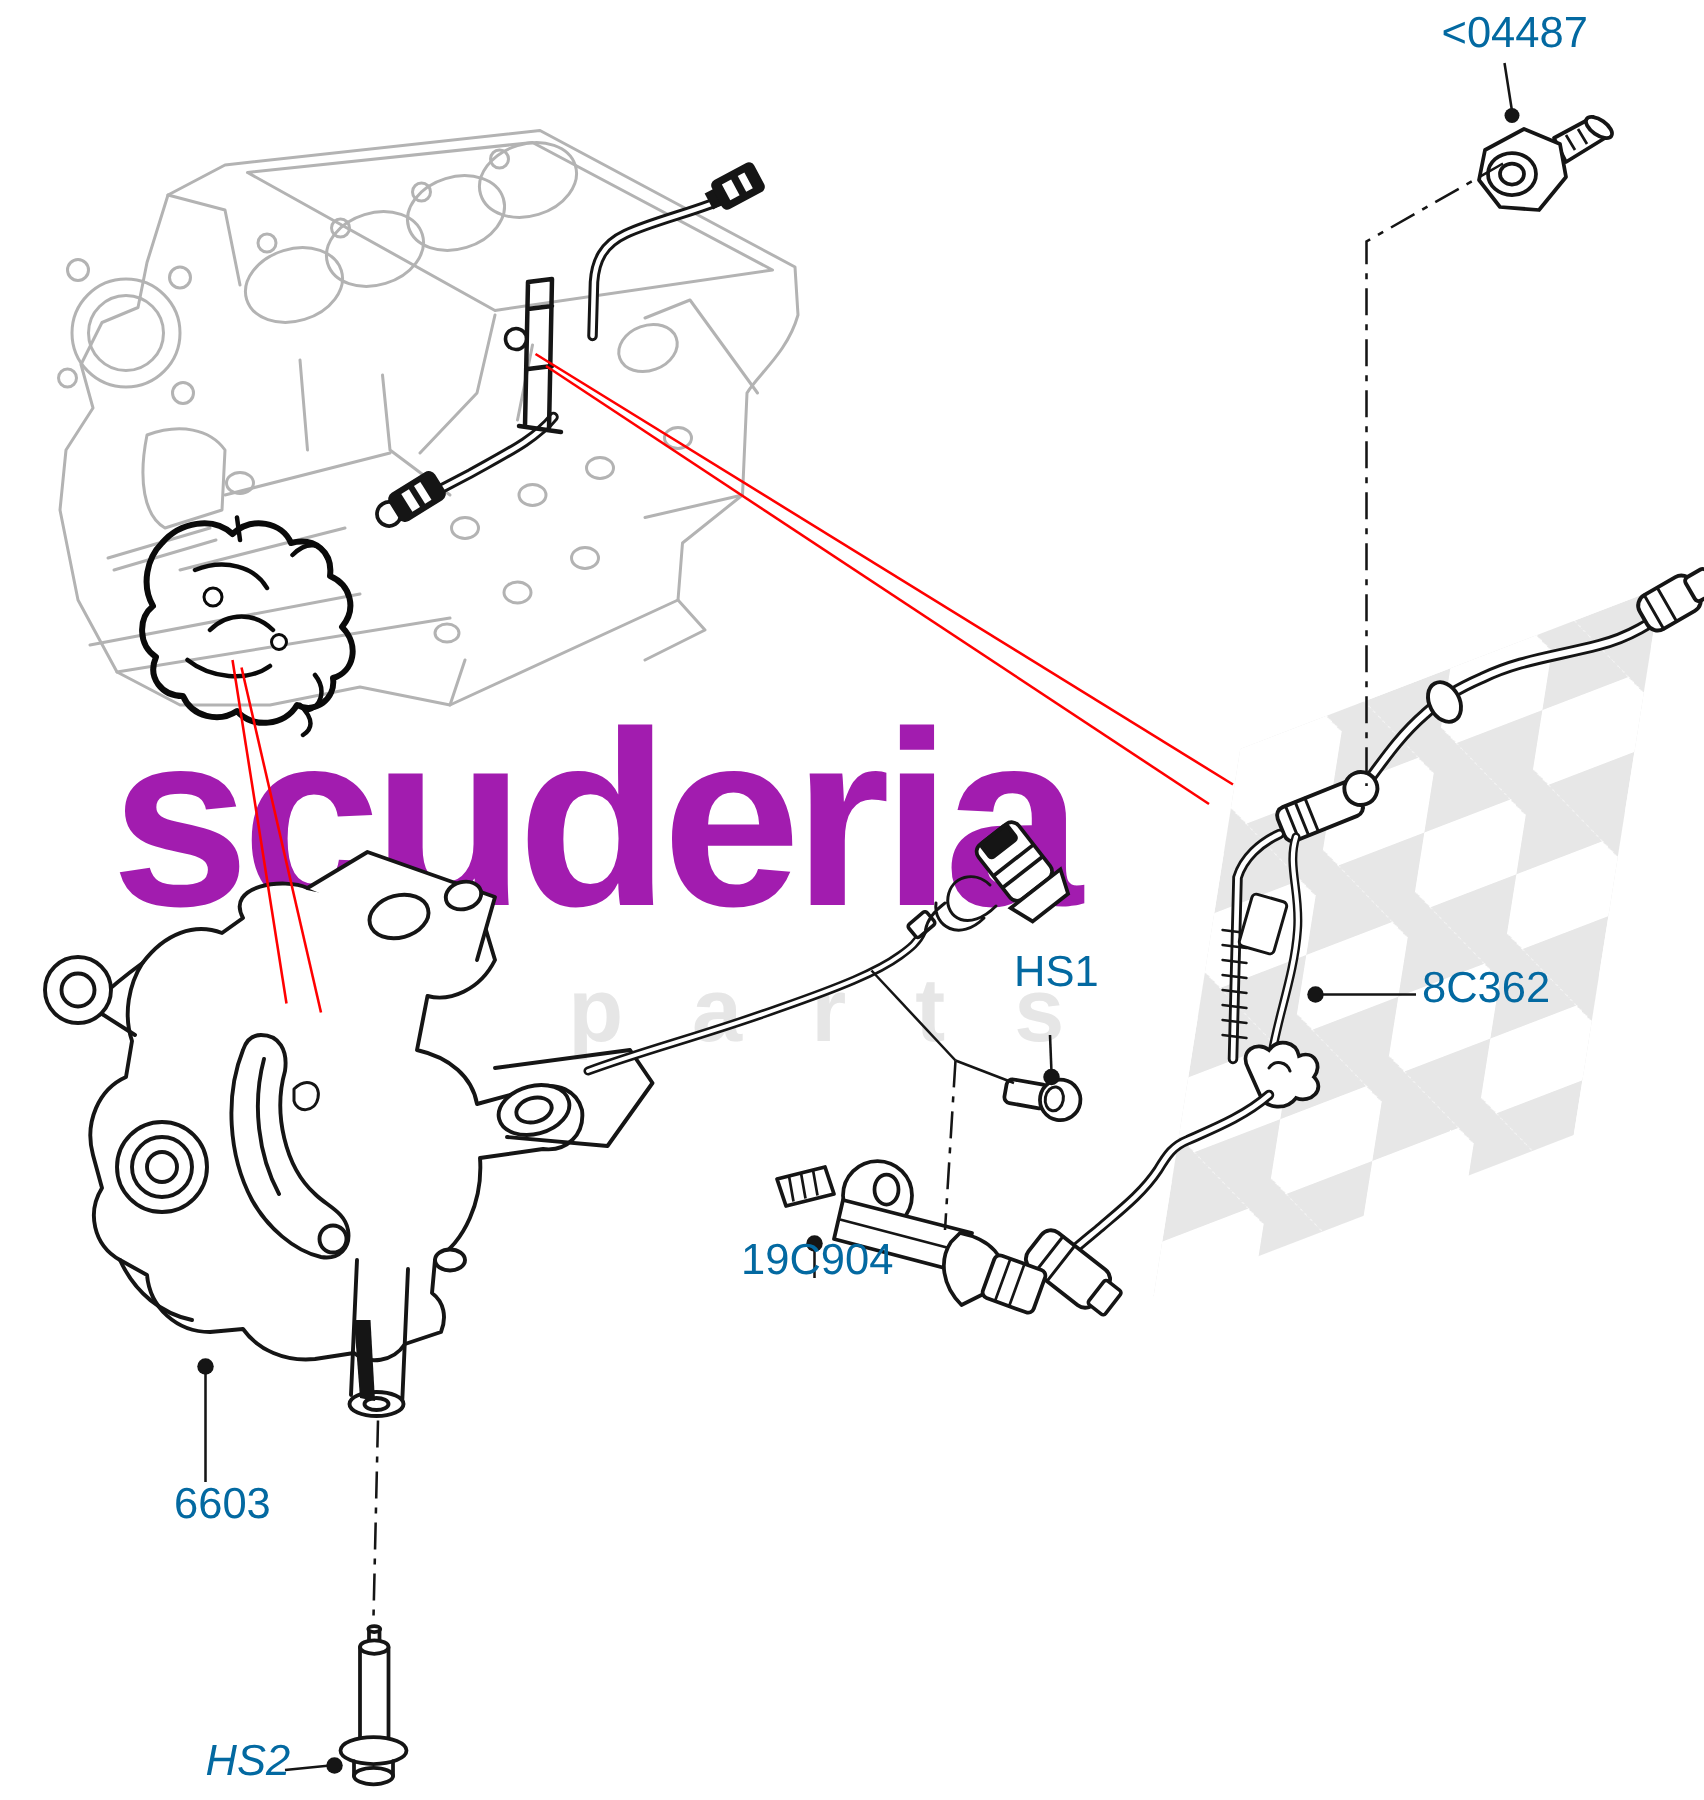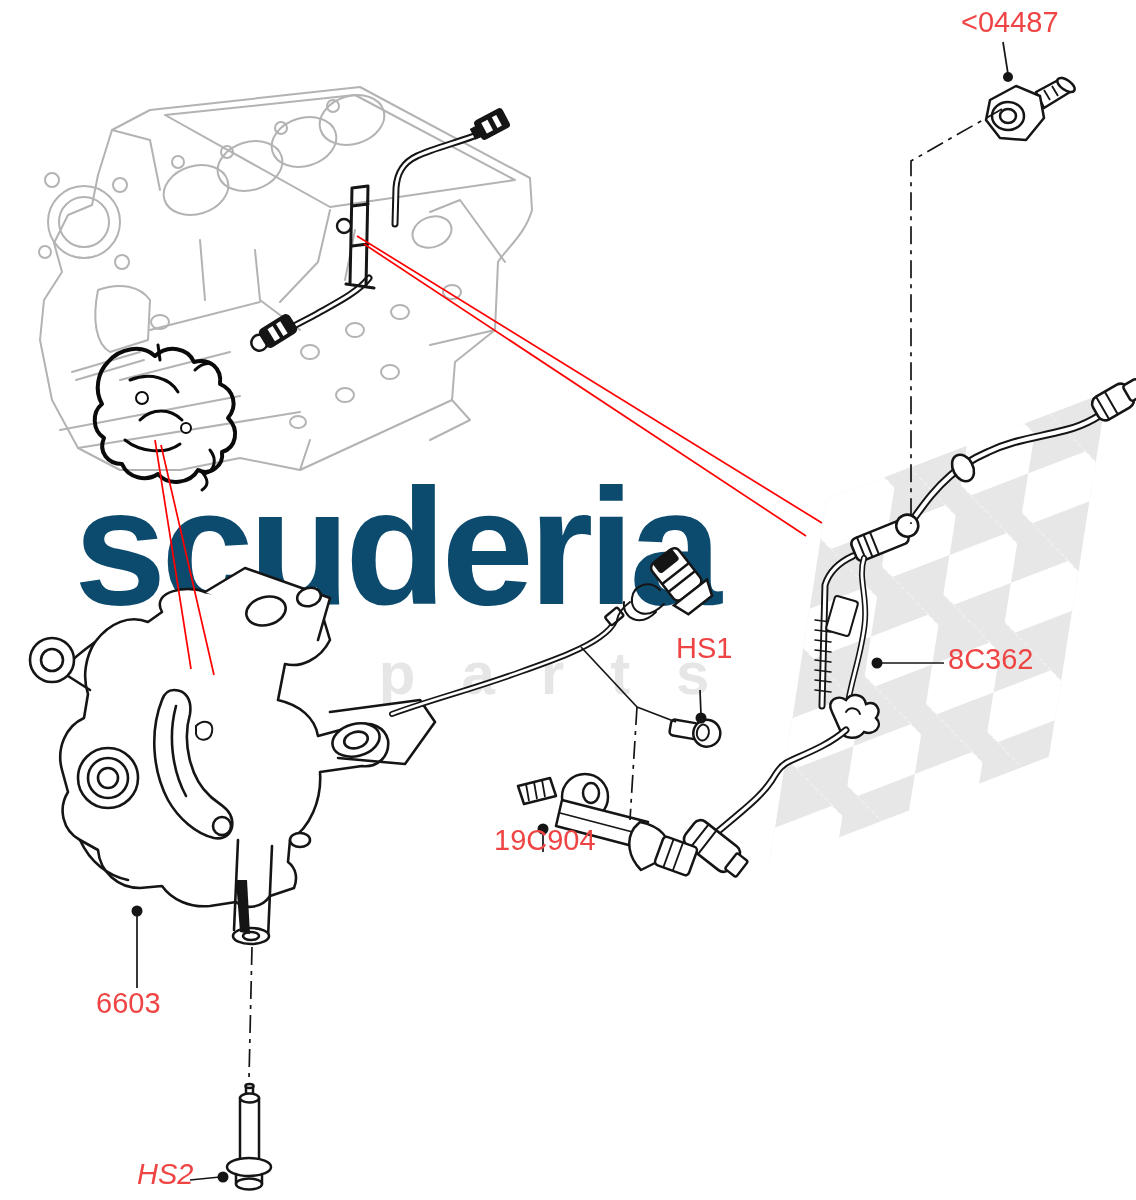--- a/index.html
+++ b/index.html
@@ -1,32 +1,32 @@
 <!DOCTYPE html>
 <html><head>
 <meta charset="utf-8">
 <style>
   html,body{margin:0;padding:0;background:#fff;}
   #stage{position:relative;width:1136px;height:1200px;overflow:hidden;background:#fff;
          font-family:"Liberation Sans",sans-serif;}
   
   .wm-brand{position:absolute;left:74px;top:464px;font-size:166px;font-weight:bold;
-            letter-spacing:-5px;color:#0c4a6e;white-space:nowrap;line-height:1;}
+            letter-spacing:-5px;color:#a21caf;white-space:nowrap;line-height:1;}
   .wm-tag{position:absolute;left:88px;top:644px;font-size:60px;font-weight:bold;
           letter-spacing:46px;color:#e6e6e6;white-space:nowrap;line-height:1;}
   .wm-flag{position:absolute;left:788px;top:468px;width:300px;height:320px;
            background-image:
              linear-gradient(45deg,#e3e3e3 25%,transparent 25%,transparent 75%,#e3e3e3 75%),
              linear-gradient(45deg,#e3e3e3 25%,transparent 25%,transparent 75%,#e3e3e3 75%);
            background-size:150px 96px;background-position:0 0,75px 48px;
            transform:rotate(-21deg) skewX(-30deg);opacity:.85;}
   
   svg.art{position:absolute;left:0;top:0;}
   
-  .plabel{position:absolute;color:#ef4444;font-size:29px;line-height:1;white-space:nowrap;
+  .plabel{position:absolute;color:#0369a1;font-size:29px;line-height:1;white-space:nowrap;
           cursor:pointer;}
 </style>
 </head>
 <body>
 
 <div id="stage">
 
   <div class="wm-brand">scuderia</div>
   <div class="wm-tag">car parts</div>
   <div class="wm-flag"></div>
@@ -245,15 +245,15 @@
       <circle cx="543" cy="829" r="5.5"></circle>
       <circle cx="137" cy="911" r="5.5"></circle>
       <circle cx="223" cy="1177" r="5.5"></circle>
     </g>
   </svg>
 
   <div class="plabel" style="left:961px;top:8px;">&lt;04487</div>
   <div class="plabel" style="left:948px;top:645px;">8C362</div>
   <div class="plabel" style="left:676px;top:634px;">HS1</div>
   <div class="plabel" style="left:494px;top:826px;">19C904</div>
-  <div class="plabel" style="left:96px;top:989px;">6603</div>
+  <div class="plabel" style="left:116px;top:989px;">6603</div>
   <div class="plabel" style="left:137px;top:1160px;font-style:italic;">HS2</div>
 </div>
 
 </body></html>

